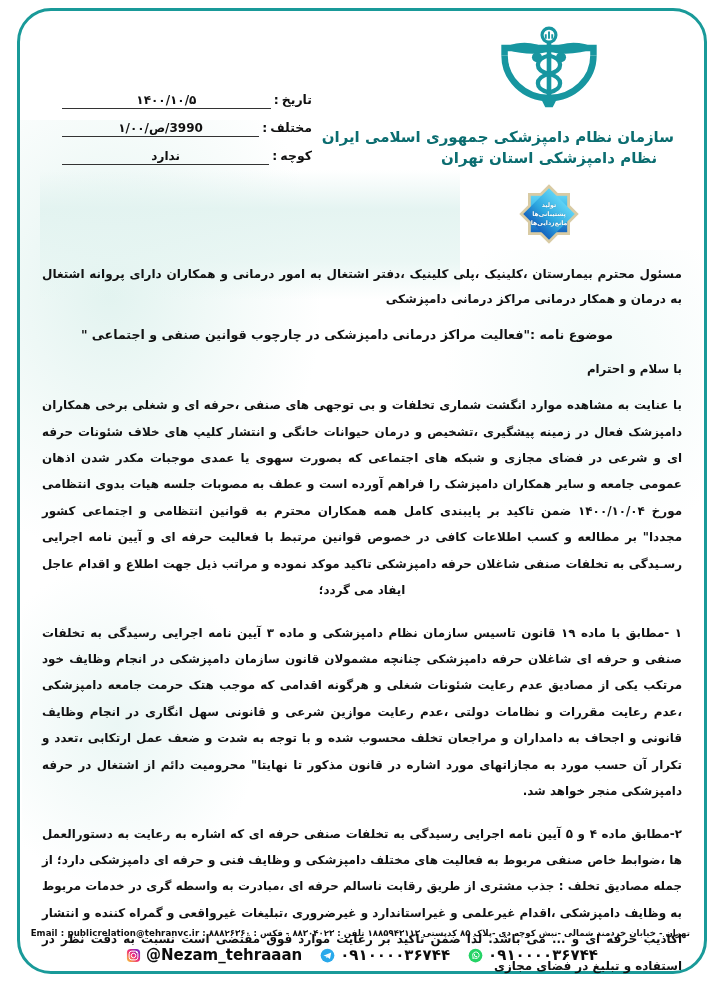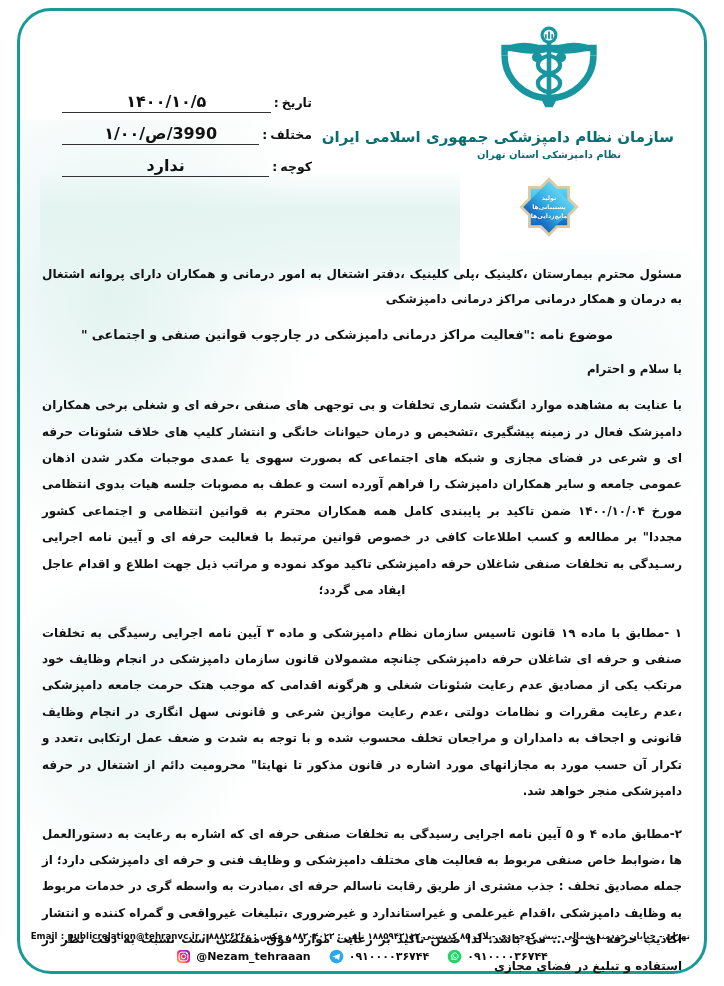--- a/index.html
+++ b/index.html
@@ -85,21 +85,21 @@
     font-weight: bold;
     white-space: nowrap;
     direction: rtl;
     letter-spacing: .2px;
   }
   .org-line1 {
     font-size: 15px;
     margin-bottom: 3px;
   }
   .org-line2 {
-    font-size: 10px;
+    font-size: 15px;
     text-align: center;
   }
   .year-badge-wrap {
     margin-top: 12px;
     display: flex;
     justify-content: center;
   }
   .year-badge {
     position: relative;
     width: 70px;
@@ -149,21 +149,21 @@
   }
   .meta-colon {
     padding: 0 3px;
   }
   .meta-value {
     flex: 1;
     border-bottom: 1px solid #333333;
     padding: 0 4px 1px 4px;
     text-align: center;
     white-space: nowrap;
-    font-size: 16px;
+    font-size: 12px;
   }
 
   
   .content {
     position: absolute;
     left: 42px;
     right: 42px;
     top: 262px;
     direction: rtl;
     color: #121212;
@@ -227,21 +227,21 @@
     display: flex;
     align-items: center;
     justify-content: center;
     gap: 8px;
     direction: ltr;
   }
   .social-item {
     display: flex;
     align-items: center;
     gap: 5px;
-    font-size: 11px;
+    font-size: 15px;
     font-weight: bold;
     color: #0d0d0d;
     white-space: nowrap;
   }
   .social-item + .social-item { margin-left: 10px; }
   .soc-icon { width: 15px; height: 15px; display: block; }
 </style>
 </head>
 <body>
 

